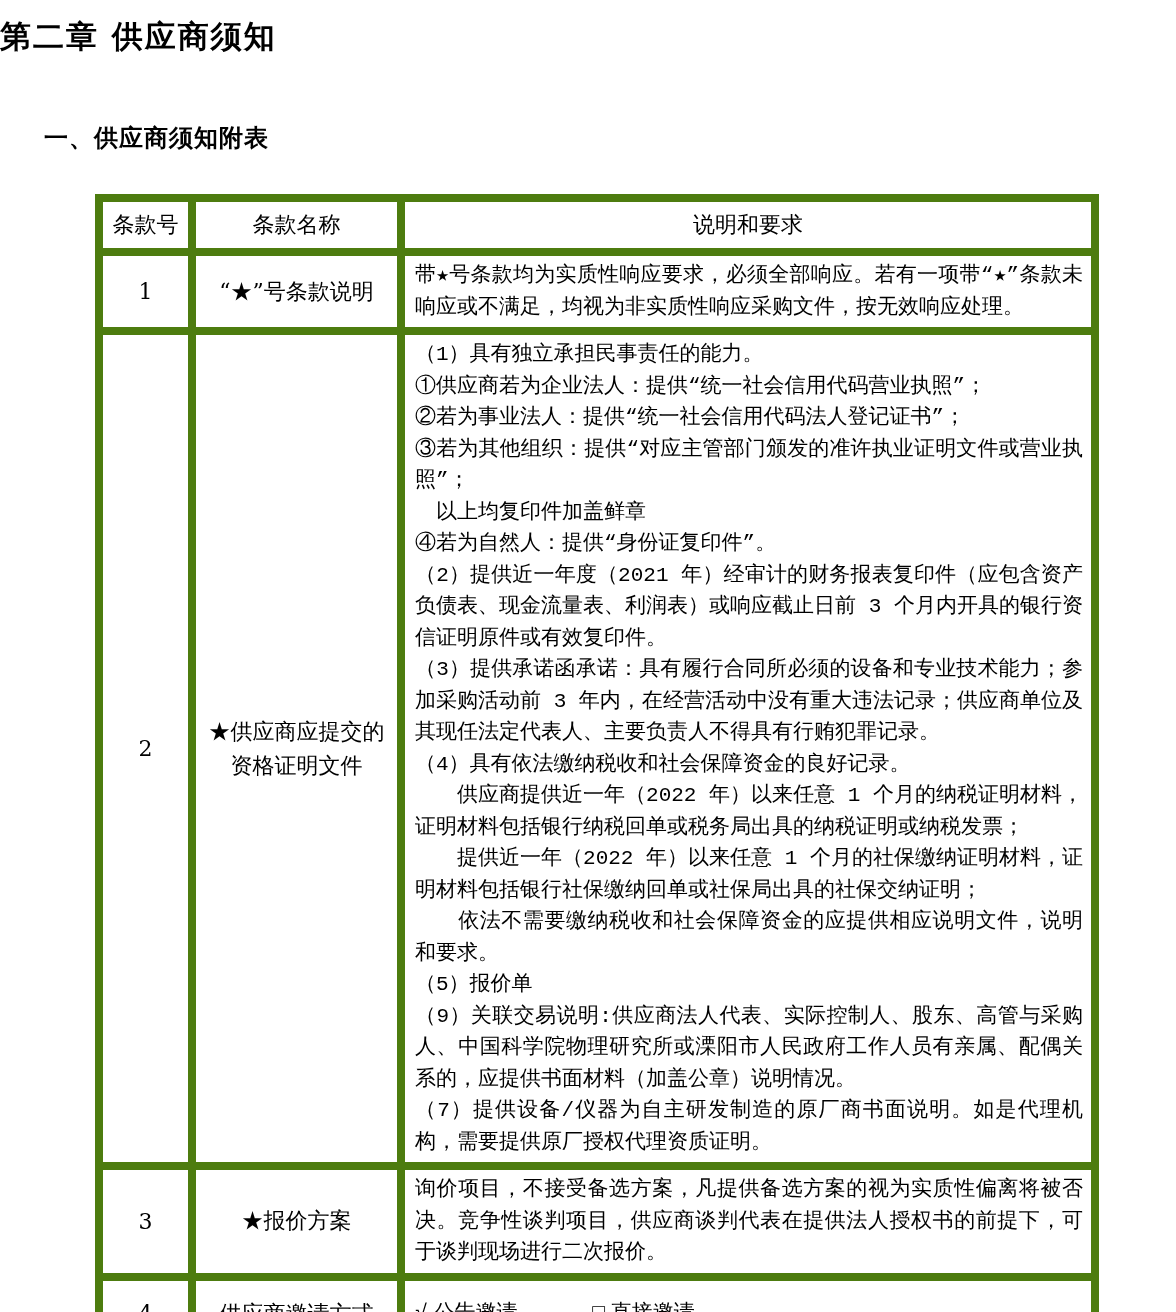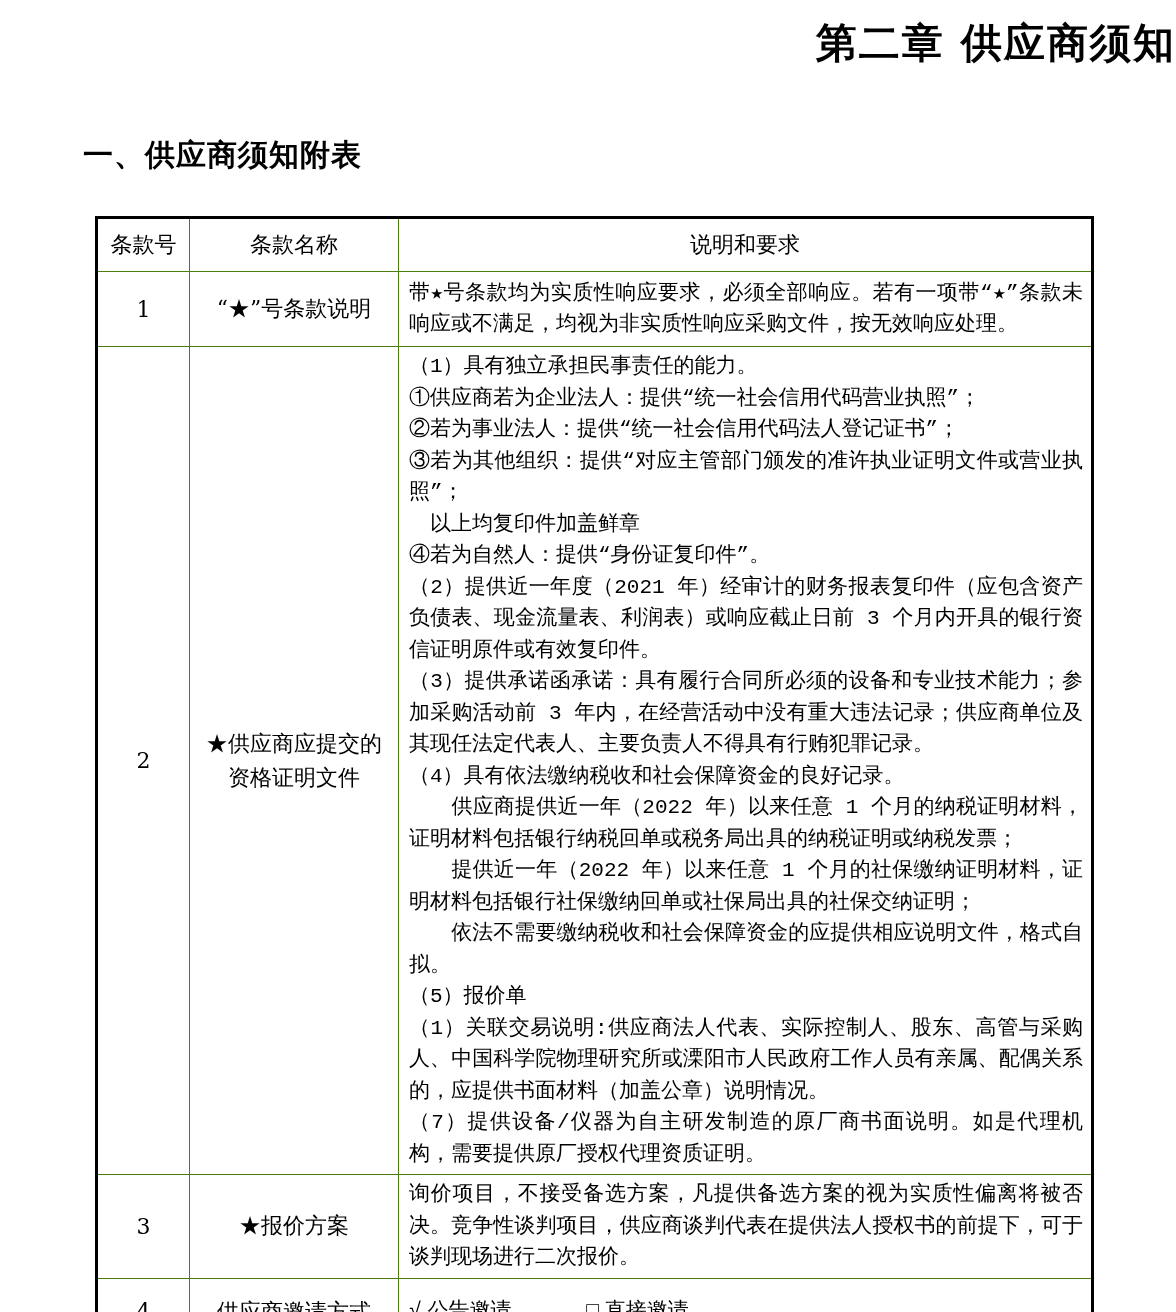--- a/index.html
+++ b/index.html
@@ -6,45 +6,45 @@
   html, body { background: #ffffff; }
   body {
     width: 1176px;
     height: 1312px;
     color: #000;
     font-family: "DejaVu Serif", "Liberation Serif", serif;
     overflow: hidden;
   }
   .doc-title {
     padding-top: 16px;
-    text-align: right;
-    font-size: 41px;
+    text-align: left;
+    font-size: 31px;
     font-weight: bold;
     letter-spacing: 2px;
   }
   .section-heading {
-    margin: 64px 0 0 83px;
+    margin: 64px 0 0 44px;
     font-family: "DejaVu Sans", "Liberation Sans", sans-serif;
-    font-size: 30px;
+    font-size: 24px;
     font-weight: bold;
     letter-spacing: 1px;
   }
   table.notice-table {
     margin: 40px 0 0 95px;
     width: 996px;
     border-collapse: collapse;
     table-layout: fixed;
     border: 3px solid #000;
   }
   .col-no   { width: 93px; }
   .col-name { width: 209px; }
   .col-desc { width: 694px; }
   .notice-table th,
   .notice-table td {
-    border: 1px solid #4d7c0f;
+    border: 8px solid #4d7c0f;
     vertical-align: middle;
     font-weight: normal;
   }
   .header-row th {
     height: 54px;
     font-size: 22px;
     text-align: center;
   }
   .no-cell {
     text-align: center;
@@ -110,23 +110,23 @@
             <div class="para">①供应商若为企业法人：提供“统一社会信用代码营业执照”；</div>
             <div class="para">②若为事业法人：提供“统一社会信用代码法人登记证书”；</div>
             <div class="para">③若为其他组织：提供“对应主管部门颁发的准许执业证明文件或营业执照”；</div>
             <div class="para">　以上均复印件加盖鲜章</div>
             <div class="para">④若为自然人：提供“身份证复印件”。</div>
             <div class="para">（2）提供近一年度（2021 年）经审计的财务报表复印件（应包含资产负债表、现金流量表、利润表）或响应截止日前 3 个月内开具的银行资信证明原件或有效复印件。</div>
             <div class="para">（3）提供承诺函承诺：具有履行合同所必须的设备和专业技术能力；参加采购活动前 3 年内，在经营活动中没有重大违法记录；供应商单位及其现任法定代表人、主要负责人不得具有行贿犯罪记录。</div>
             <div class="para">（4）具有依法缴纳税收和社会保障资金的良好记录。</div>
             <div class="para">　　供应商提供近一年（2022 年）以来任意 1 个月的纳税证明材料，证明材料包括银行纳税回单或税务局出具的纳税证明或纳税发票；</div>
             <div class="para">　　提供近一年（2022 年）以来任意 1 个月的社保缴纳证明材料，证明材料包括银行社保缴纳回单或社保局出具的社保交纳证明；</div>
-            <div class="para">　　依法不需要缴纳税收和社会保障资金的应提供相应说明文件，格式自拟。</div>
+            <div class="para">　　依法不需要缴纳税收和社会保障资金的应提供相应说明文件，说明和要求。</div>
             <div class="para">（5）报价单</div>
-            <div class="para">（1）关联交易说明:供应商法人代表、实际控制人、股东、高管与采购人、中国科学院物理研究所或溧阳市人民政府工作人员有亲属、配偶关系的，应提供书面材料（加盖公章）说明情况。</div>
+            <div class="para">（9）关联交易说明:供应商法人代表、实际控制人、股东、高管与采购人、中国科学院物理研究所或溧阳市人民政府工作人员有亲属、配偶关系的，应提供书面材料（加盖公章）说明情况。</div>
             <div class="para">（7）提供设备/仪器为自主研发制造的原厂商书面说明。如是代理机构，需要提供原厂授权代理资质证明。</div>
           </div>
       </td>
     </tr>
 
     <tr class="row-3">
       <td class="no-cell">3</td>
       <td class="name-cell">★报价方案</td>
       <td class="desc-cell">询价项目，不接受备选方案，凡提供备选方案的视为实质性偏离将被否决。竞争性谈判项目，供应商谈判代表在提供法人授权书的前提下，可于谈判现场进行二次报价。</td>
     </tr>

